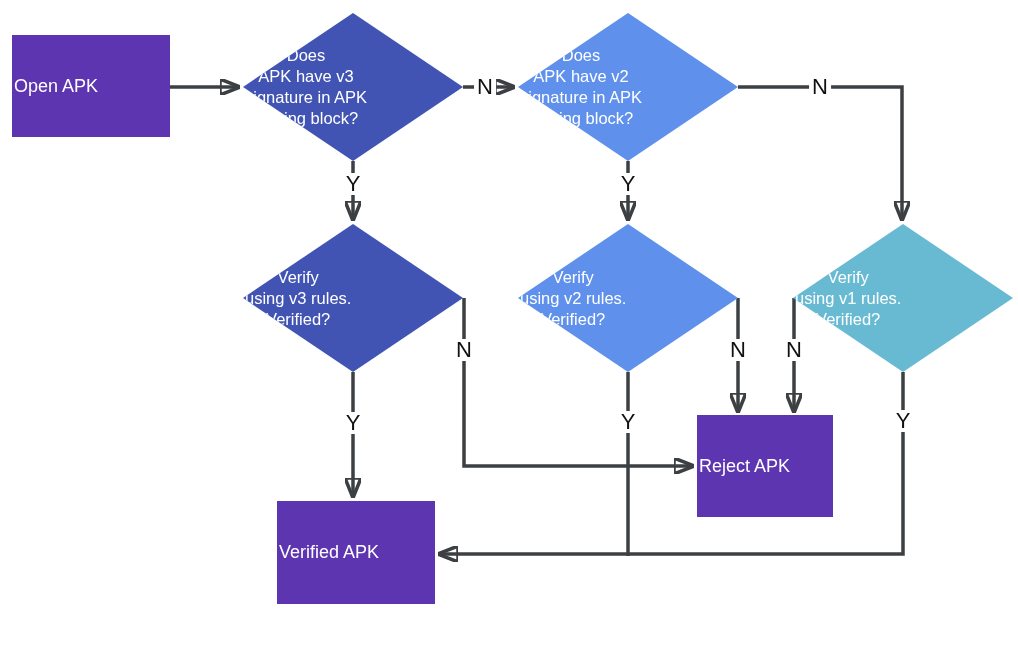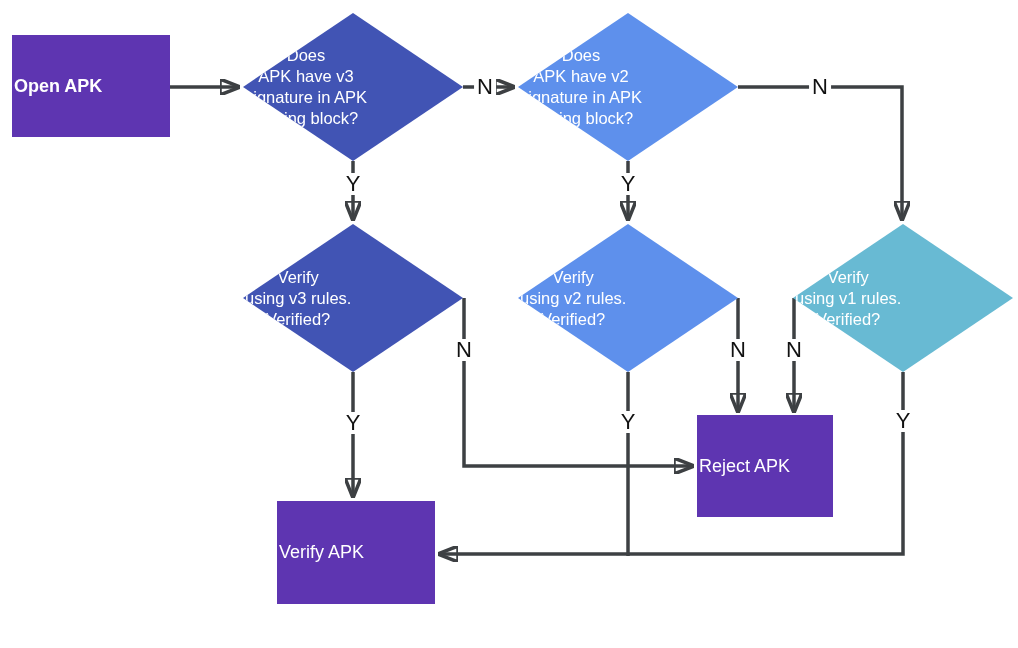--- a/index.html
+++ b/index.html
@@ -77,30 +77,30 @@
     <path d="M 628 161 L 628 219" marker-end="url(#ah)"></path>
     <path d="M 738 87 L 902 87 L 902 219" marker-end="url(#ah)"></path>
     <path d="M 353 372 L 353 496" marker-end="url(#ah)"></path>
     <path d="M 464 298 L 464 466 L 692 466" marker-end="url(#ah)"></path>
     <path d="M 628 372 L 628 556"></path>
     <path d="M 738 298 L 738 411" marker-end="url(#ah)"></path>
     <path d="M 794 298 L 794 411" marker-end="url(#ah)"></path>
     <path d="M 903 372 L 903 554 L 440 554" marker-end="url(#ah)"></path>
   </svg>
 
-  <div class="node rect-node" style="left:12px; top:35px; width:158px; height:102px;font-weight:bold;">
+  <div class="node rect-node" style="left:12px; top:35px; width:158px; height:102px;">
     <span class="node-label">Open APK</span>
   </div>
 
   <div class="node rect-node" style="left:697px; top:415px; width:136px; height:102px;">
     <span class="node-label">Reject APK</span>
   </div>
 
   <div class="node rect-node" style="left:277px; top:501px; width:158px; height:103px;">
-    <span class="node-label">Verify APK</span>
+    <span class="node-label">Verified APK</span>
   </div>
 
   <div class="node diamond diamond-v3" style="left:243px; top:13px; width:220px; height:148px;">
     <span class="node-label">Does
 APK have v3
 signature in APK
 signing block?</span>
   </div>
 
   <div class="node diamond diamond-v2" style="left:518px; top:13px; width:220px; height:148px;">

